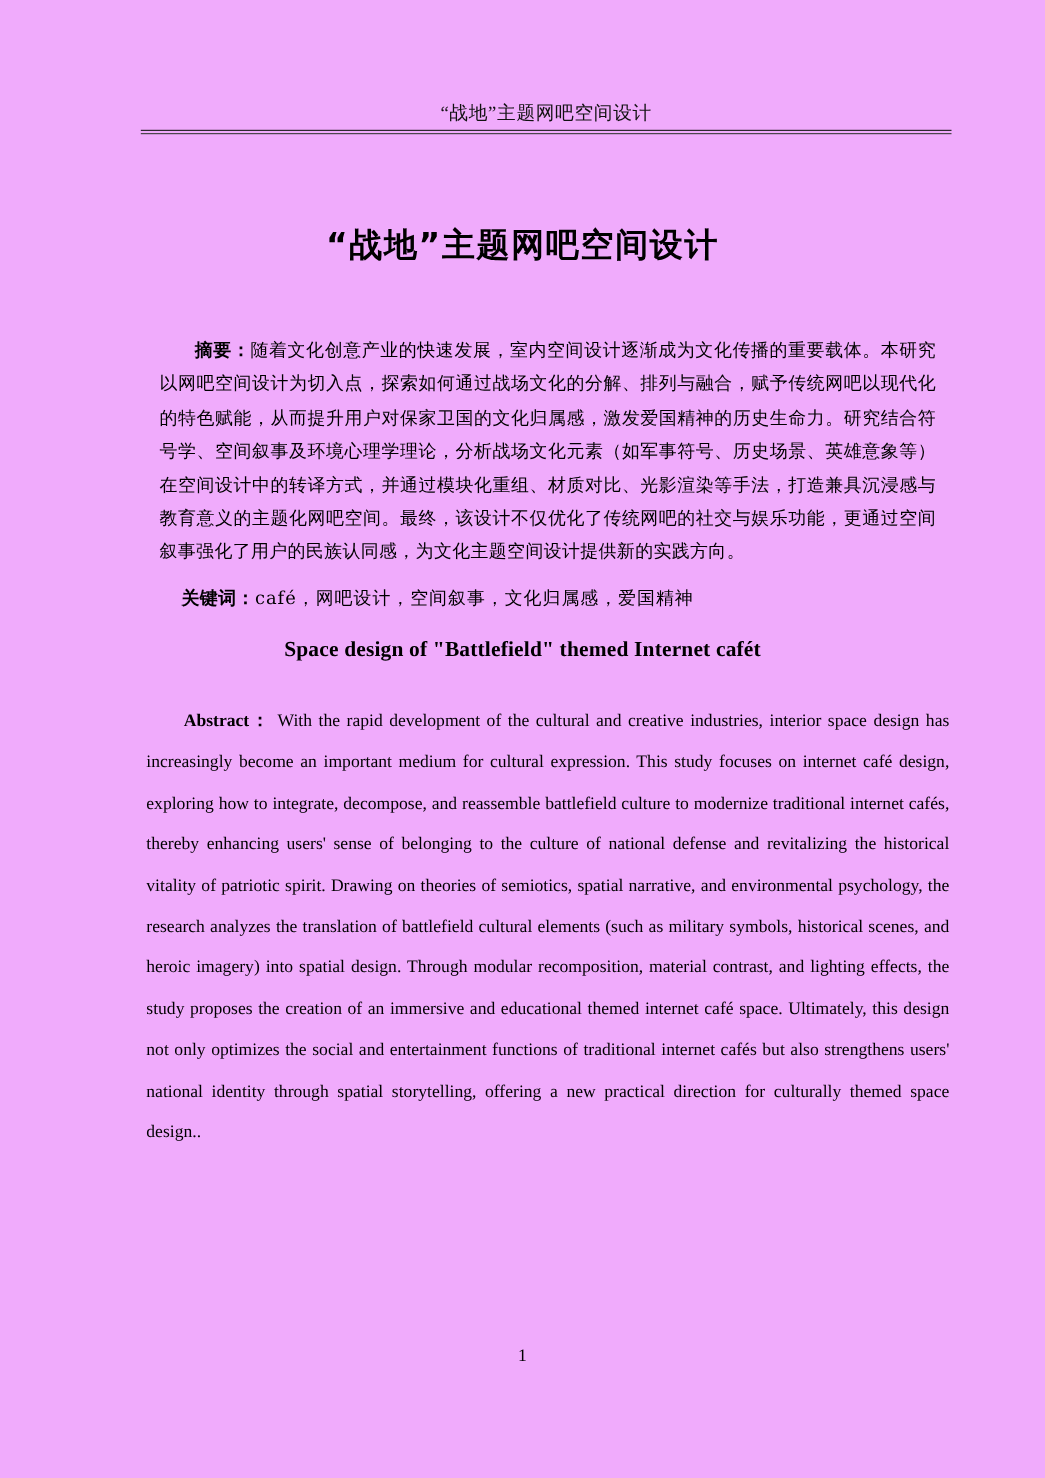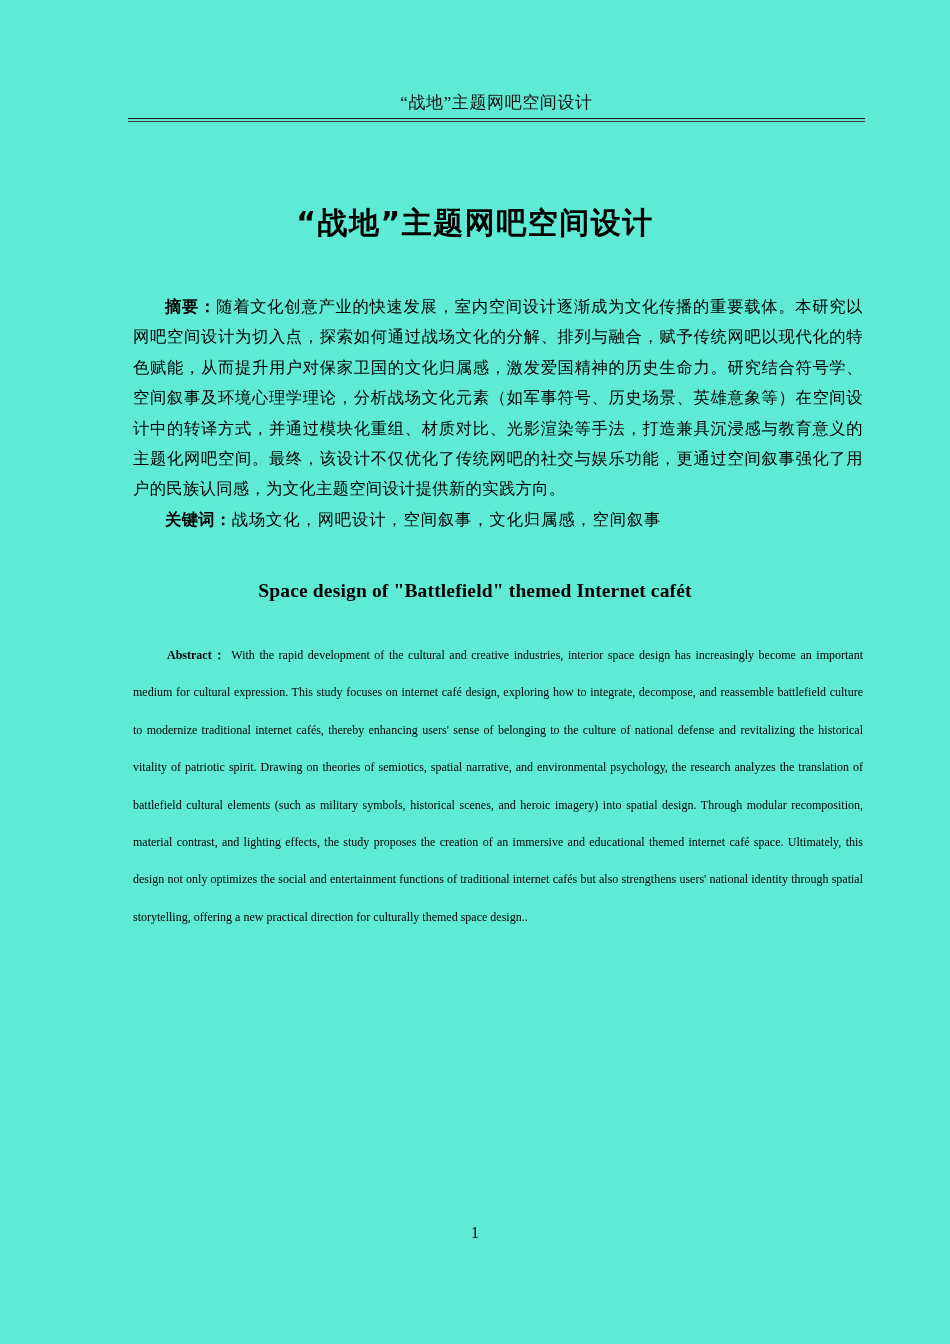--- a/index.html
+++ b/index.html
@@ -4,21 +4,21 @@
 <style>
   html, body {
     margin: 0;
     padding: 0;
     background: #ffffff;
   }
   .page {
     position: relative;
     width: 950px;
     height: 1344px;
-    background: #5eead4;
+    background: #f0abfc;
     overflow: hidden;
     font-family: "Liberation Serif", "DejaVu Serif", serif;
     color: #000000;
   }
 
   
   .header {
     position: absolute;
     left: 128px;
     top: 92px;
@@ -61,21 +61,21 @@
     width: 730px;
   }
   .cn-para {
     font-family: "DejaVu Serif", "Liberation Serif", serif;
     font-size: 16.3px;
     line-height: 30.4px;
     text-align: justify;
     text-justify: inter-ideograph;
     text-indent: 32px;
     letter-spacing: 0.35px;
-    margin: 0;
+    margin: 12px;
   }
   .cn-label {
     font-weight: 700;
     letter-spacing: 0.4px;
   }
   .cn-keywords {
     font-family: "DejaVu Serif", "Liberation Serif", serif;
     font-size: 16.3px;
     line-height: 30.4px;
     text-indent: 32px;
@@ -98,21 +98,21 @@
 
   
   .en-block {
     position: absolute;
     left: 133px;
     top: 637px;
     width: 730px;
   }
   .en-para {
     font-family: "Liberation Serif", "DejaVu Serif", serif;
-    font-size: 12px;
+    font-size: 16px;
     line-height: 37.4px;
     text-align: justify;
     text-indent: 34px;
     margin: 0;
   }
   .en-label {
     font-weight: 700;
   }
   .en-keywords {
     position: absolute;
@@ -147,21 +147,21 @@
   <div class="header">
     <div class="header-text">“战地”主题网吧空间设计</div>
     <div class="header-rule"></div>
   </div>
 
   <h1 class="doc-title">“战地”主题网吧空间设计</h1>
 
   <div class="cn-block">
     <p class="cn-para"><span class="cn-label">摘要：</span><span>随着文化创意产业的快速发展，室内空间设计逐渐成为文化传播的重要载体。本研究以网吧空间设计为切入点，探索如何通过战场文化的分解、排列与融合，赋予传统网吧以现代化的特色赋能，从而提升用户对保家卫国的文化归属感，激发爱国精神的历史生命力。研究结合符号学、空间叙事及环境心理学理论，分析战场文化元素（如军事符号、历史场景、英雄意象等）在空间设计中的转译方式，并通过模块化重组、材质对比、光影渲染等手法，打造兼具沉浸感与教育意义的主题化网吧空间。最终，该设计不仅优化了传统网吧的社交与娱乐功能，更通过空间叙事强化了用户的民族认同感，为文化主题空间设计提供新的实践方向。</span></p>
 
-    <p class="cn-keywords"><span class="cn-label">关键词：</span><span>战场文化，网吧设计，空间叙事，文化归属感，空间叙事</span></p>
+    <p class="cn-keywords"><span class="cn-label">关键词：</span><span>café，网吧设计，空间叙事，文化归属感，爱国精神</span></p>
   </div>
 
   <h2 class="en-title">Space design of "Battlefield" themed Internet cafét</h2>
 
   <div class="en-block">
     <p class="en-para"><span class="en-label">Abstract：</span>&nbsp;<span>With the rapid development of the cultural and creative industries, interior space design has increasingly become an important medium for cultural expression. This study focuses on internet café design, exploring how to integrate, decompose, and reassemble battlefield culture to modernize traditional internet cafés, thereby enhancing users' sense of belonging to the culture of national defense and revitalizing the historical vitality of patriotic spirit. Drawing on theories of semiotics, spatial narrative, and environmental psychology, the research analyzes the translation of battlefield cultural elements (such as military symbols, historical scenes, and heroic imagery) into spatial design. Through modular recomposition, material contrast, and lighting effects, the study proposes the creation of an immersive and educational themed internet café space. Ultimately, this design not only optimizes the social and entertainment functions of traditional internet cafés but also strengthens users' national identity through spatial storytelling, offering a new practical direction for culturally themed space design..</span></p>
   </div>
 
 
   <div class="page-number">1</div>

